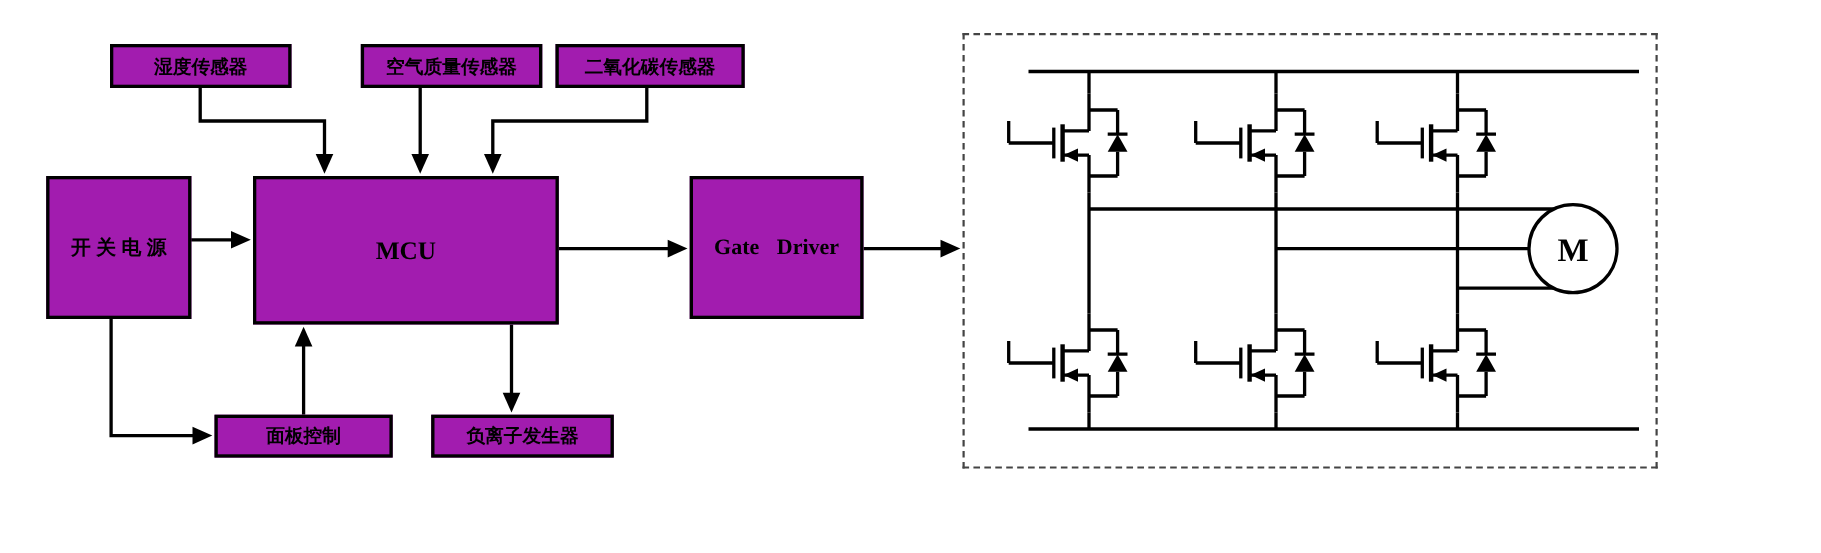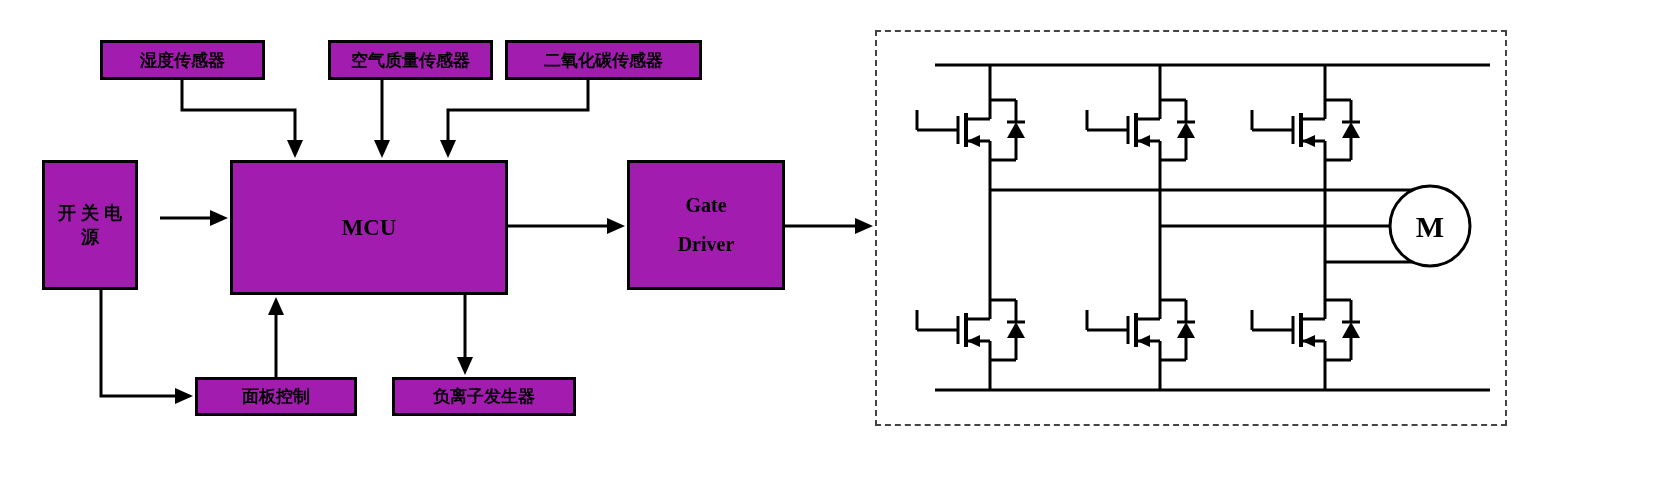--- a/index.html
+++ b/index.html
@@ -7,26 +7,26 @@
     position:relative;width:1655px;height:503px;background:#ffffff;overflow:hidden;
     font-family:"Liberation Serif","DejaVu Sans",serif;color:#000;
   }
   .box{
     position:absolute;box-sizing:border-box;border:3px solid #000;background:#a21caf;
     display:flex;align-items:center;justify-content:center;
     font-weight:bold;color:#000;text-align:center;
   }
   .box-humidity{left:100px;top:40px;width:165px;height:40px;font-size:17px;}
   .box-air{left:300px;top:40px;width:165px;height:40px;font-size:17px;margin-left:28px;}
-  .box-co2{left:505px;top:40px;width:197px;height:40px;font-size:17px;}
-  .box-power{left:42px;top:160px;width:96px;height:130px;font-size:18px;letter-spacing:5px;padding-left:5px;}
+  .box-co2{left:505px;top:40px;width:172px;height:40px;font-size:17px;}
+  .box-power{left:42px;top:160px;width:132px;height:130px;font-size:18px;letter-spacing:5px;padding-left:5px;}
   .box-mcu{left:230px;top:160px;width:278px;height:135px;font-size:23px;}
-  .box-gate{left:627px;top:160px;width:158px;height:130px;font-size:20px;flex-direction:column;gap:16px;}
+  .box-gate{left:627px;top:160px;width:158px;height:130px;font-size:20px;flex-direction:row;gap:16px;}
   .box-panel{left:195px;top:377px;width:162px;height:39px;font-size:17px;}
-  .box-ion{left:392px;top:377px;width:184px;height:39px;font-size:17px;}
+  .box-ion{left:392px;top:377px;width:166px;height:39px;font-size:17px;}
   .dashed-frame{
     position:absolute;box-sizing:border-box;left:875px;top:30px;width:632px;height:396px;
     border:2px dashed #444;background:transparent;
   }
   svg.wires{position:absolute;left:0;top:0;}
 </style>
 </head>
 <body>
 
 <div class="stage">

